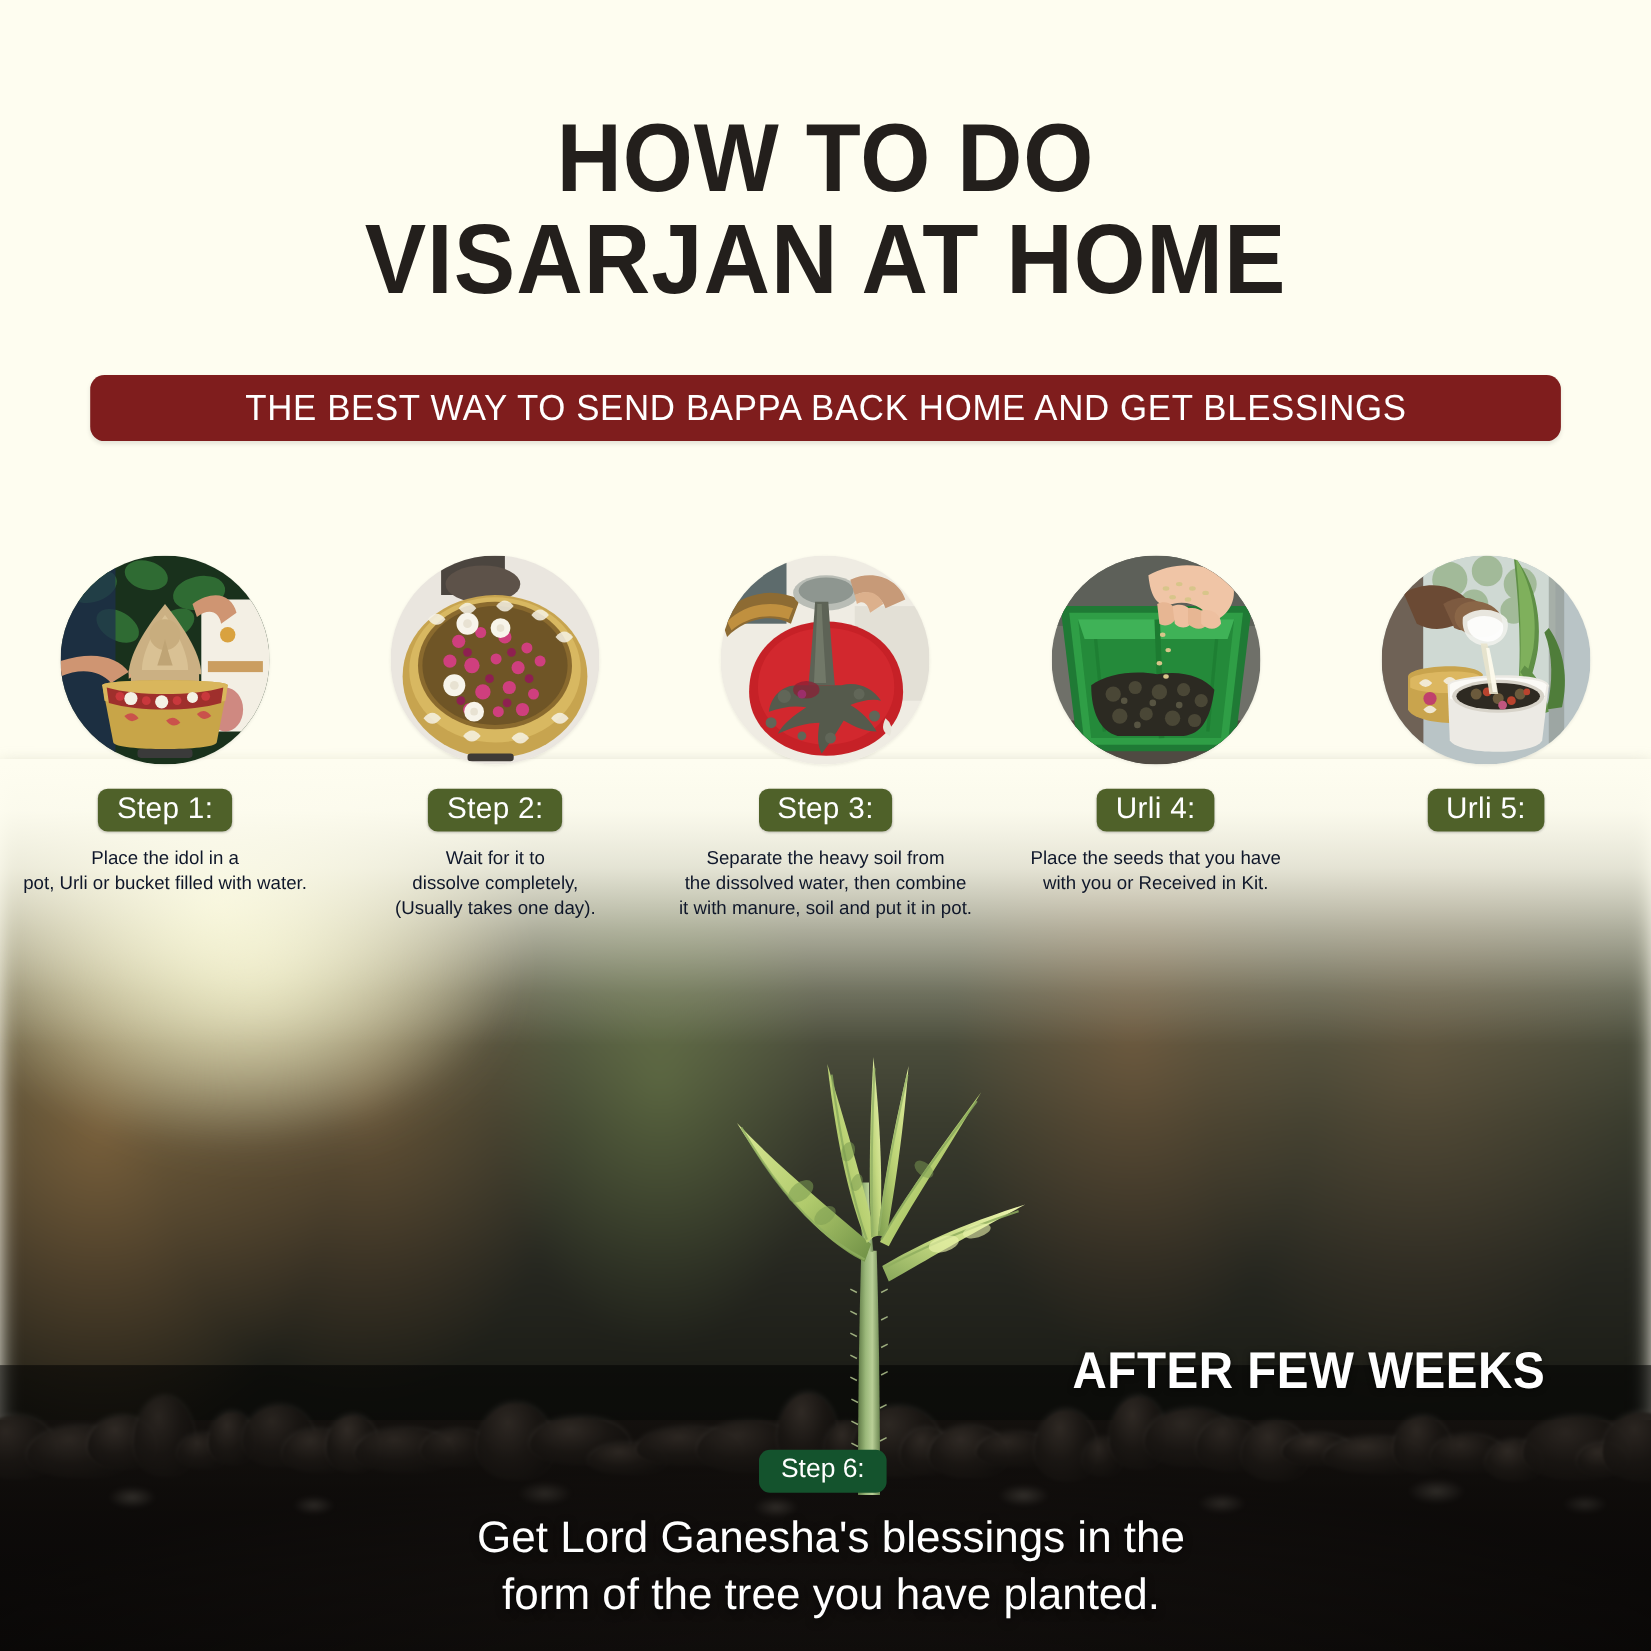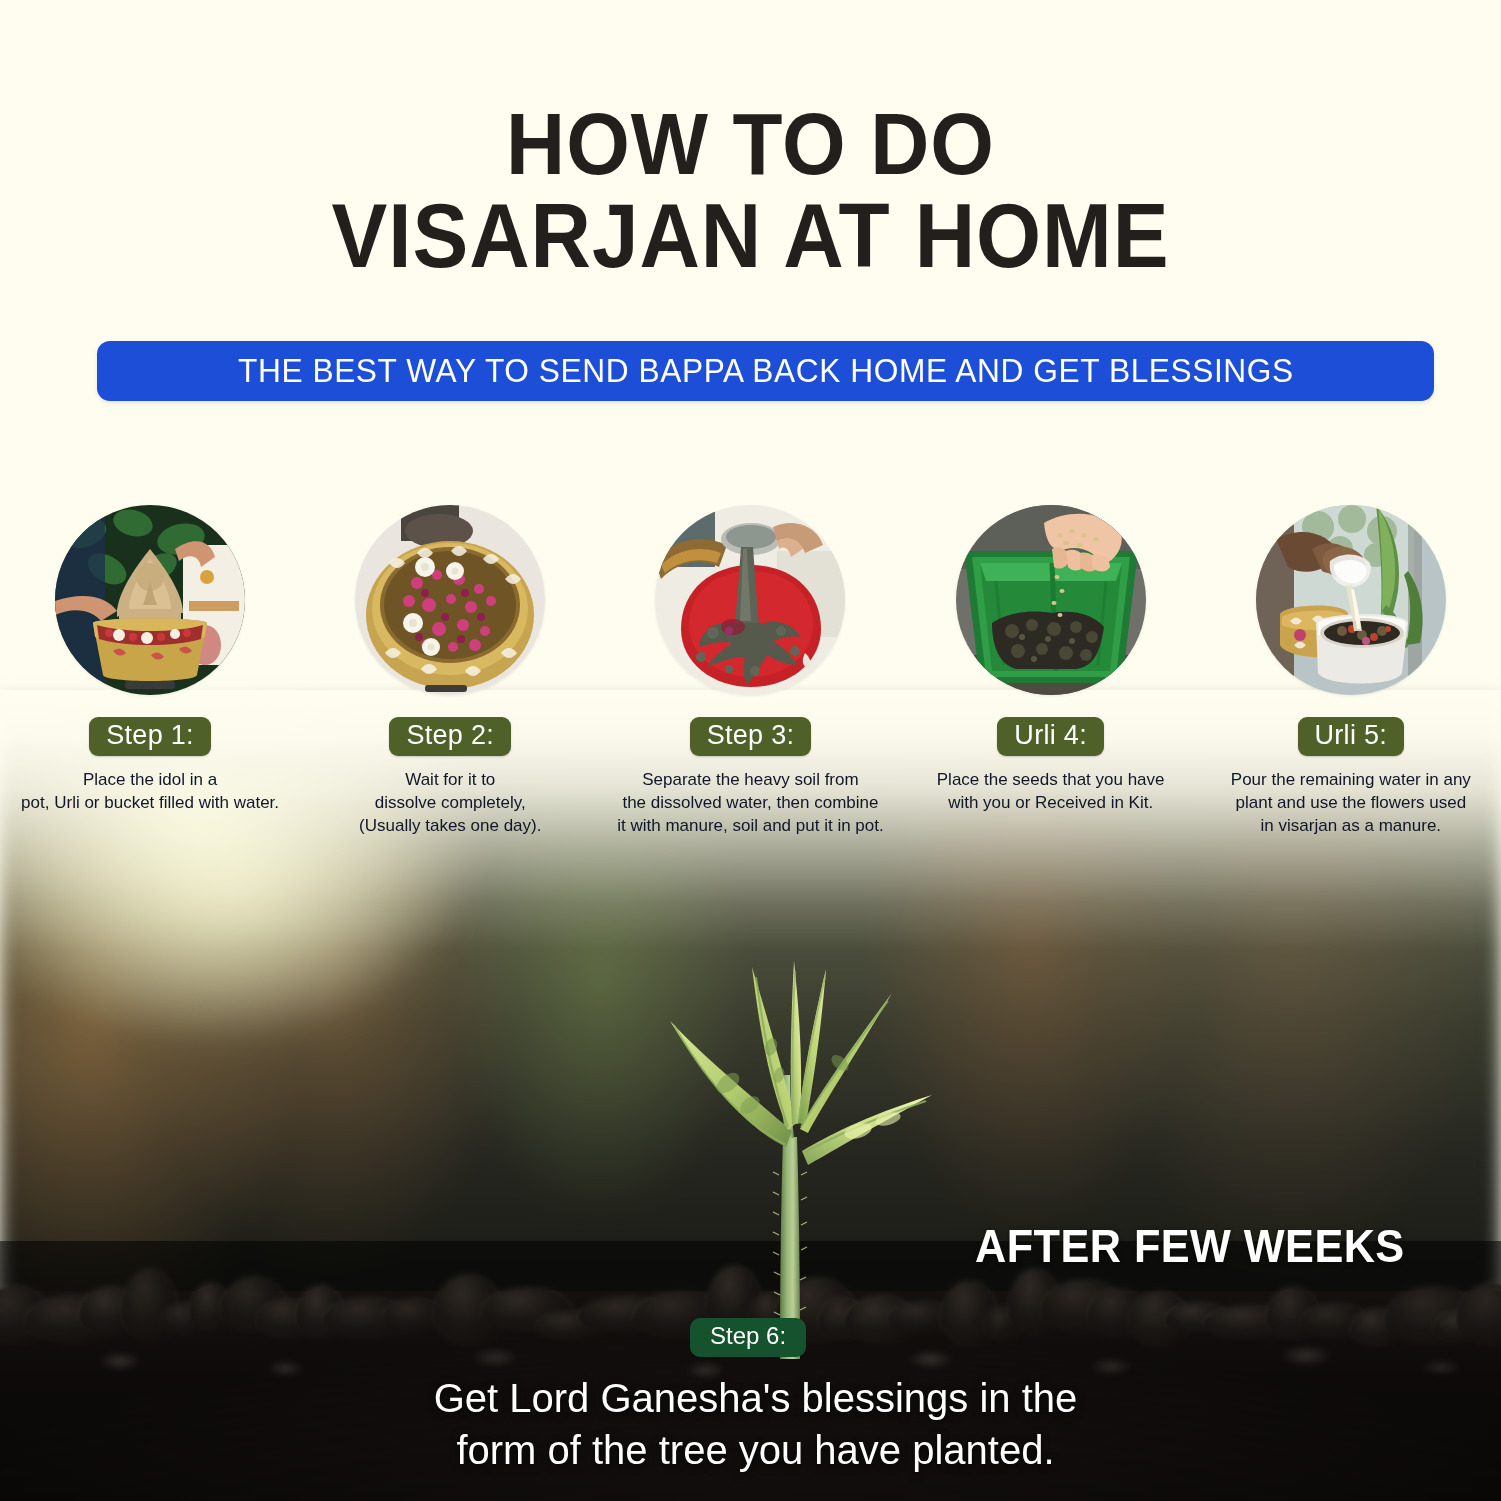--- a/index.html
+++ b/index.html
@@ -105,25 +105,24 @@
     font-size:88px;
     line-height:1.04;
     letter-spacing:1px;
     color:#231f1c;
     transform:scaleX(.93);
   }
   #title .l2 { font-size:90px; }
 
   #subtitle-banner {
     position:absolute; left:82px; top:341px; width:1337px; height:60px;
-    background:#1d4ed8;
+    background:#7f1d1d;
     border-radius:13px;
     display:flex; align-items:center; justify-content:center;
     box-shadow:0 2px 4px rgba(0,0,0,.10);
-    margin-left:15px;
   }
   #subtitle-banner .txt {
     color:#ffffff;
     font-size:33px;
     font-weight:400;
     letter-spacing:.6px;
     transform:scaleX(.96);
     white-space:nowrap;
   }
 
@@ -588,23 +587,20 @@
         <path d="M20 34 C46 20 72 28 84 48 C72 66 50 72 32 62 Z" fill="#6b4a34"></path>
         <path d="M56 44 C72 34 88 38 96 50 C92 66 78 72 66 66 Z" fill="#7d5a40"></path>
         <ellipse cx="88" cy="58" rx="22" ry="16" fill="#8a6647" transform="rotate(14 88 58)"></ellipse>
         <path d="M74 56 C86 46 106 48 114 58 C118 72 106 84 92 82 C80 80 72 70 74 56 Z" fill="#f0f1ec" opacity=".92"></path>
         <path d="M78 60 C88 52 104 54 110 62 C113 72 104 80 93 78 C84 76 77 70 78 60 Z" fill="#ffffff" opacity=".85"></path>
         <path d="M96 80 C100 96 104 112 106 126 L98 126 C96 110 92 94 90 80 Z" fill="#e8e3cc" opacity=".9"></path>
         <path d="M98 84 C101 98 104 112 105 124 L101 124 C99 110 97 96 95 84 Z" fill="#fffdf0" opacity=".85"></path>
       </svg>
     </div>
     <div class="badge">Urli 5:</div>
-    <div class="desc">Pour the remaining water in any
-plant and use the flowers used
-in visarjan as a manure.</div>
   </div>
 
 </div>
 
 <div id="after-weeks">AFTER FEW WEEKS</div>
 <div id="step6-badge">Step 6:</div>
 <div id="step6-text">Get Lord Ganesha's blessings in the
 form of the tree you have planted.</div>
 
 </body></html>

